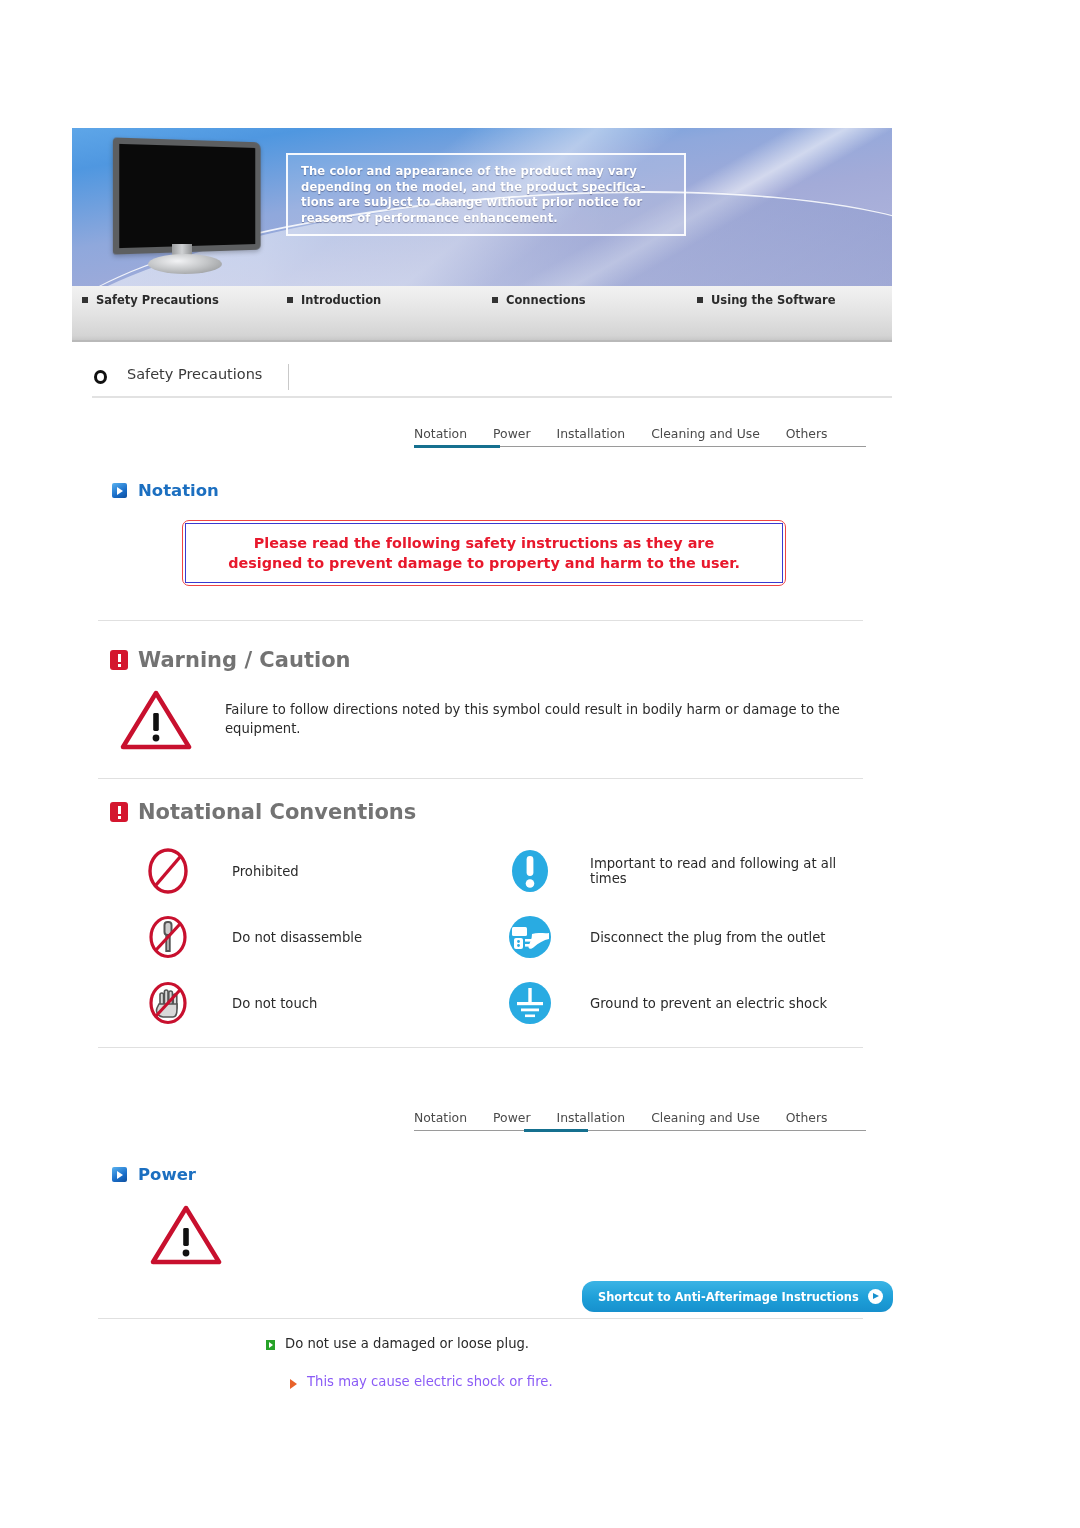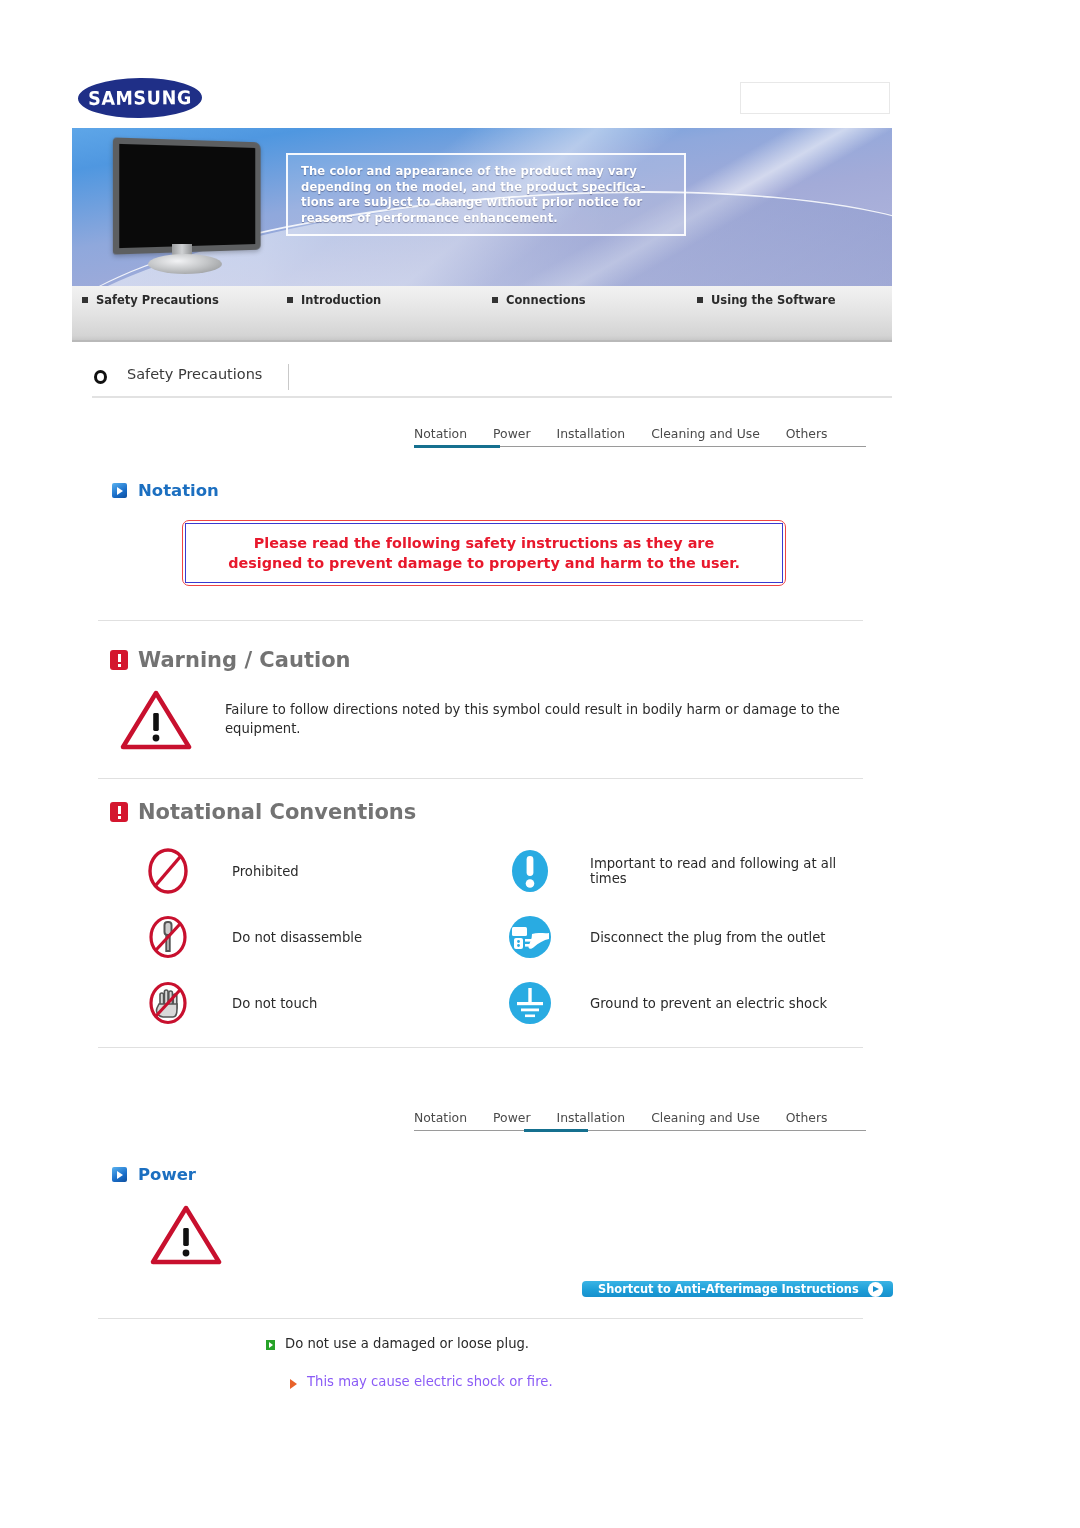--- a/index.html
+++ b/index.html
@@ -473,23 +473,23 @@
     font-size: 13.2px;
     line-height: 20px;
     color: #2a2a2a;
     font-family: "DejaVu Sans", sans-serif;
   }
 
   .shortcut-btn {
     position: absolute;
     left: 582px;
     top: 1281px;
-    height: 16px;
+    height: 31px;
     padding: 0 10px 0 16px;
-    border-radius: 4px;
+    border-radius: 12px;
     background: linear-gradient(180deg, #3bb4e5 0%, #1e9fd8 55%, #1790cd 100%);
     display: flex;
     align-items: center;
     color: #ffffff;
     font-size: 11.4px;
     font-weight: bold;
     font-family: "DejaVu Sans", sans-serif;
     cursor: pointer;
   }
   .shortcut-btn .play {
@@ -560,26 +560,20 @@
     font-size: 13.2px;
     color: #8b5cf6;
     font-family: "DejaVu Sans", sans-serif;
   }
 </style>
 </head>
 <body>
 
 <div class="page">
 
-  <div class="logo-row">
-    <div class="samsung-logo">
-      <span>SAMSUNG</span>
-    </div>
-    <div class="header-box"></div>
-  </div>
 
   <div class="banner">
     <div class="sky"></div>
     <div class="gloss"></div>
     <div class="gloss2"></div>
     <div class="wave-lower"></div>
     <div class="wave-thin"></div>
 
     <div class="mon">
       <div class="screen"></div>

